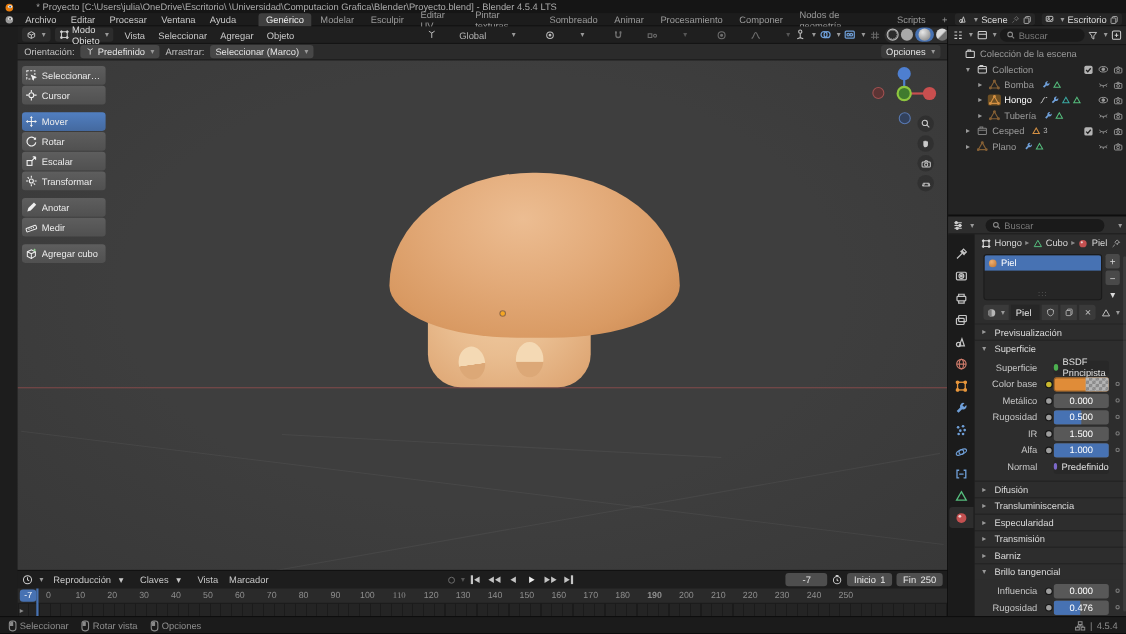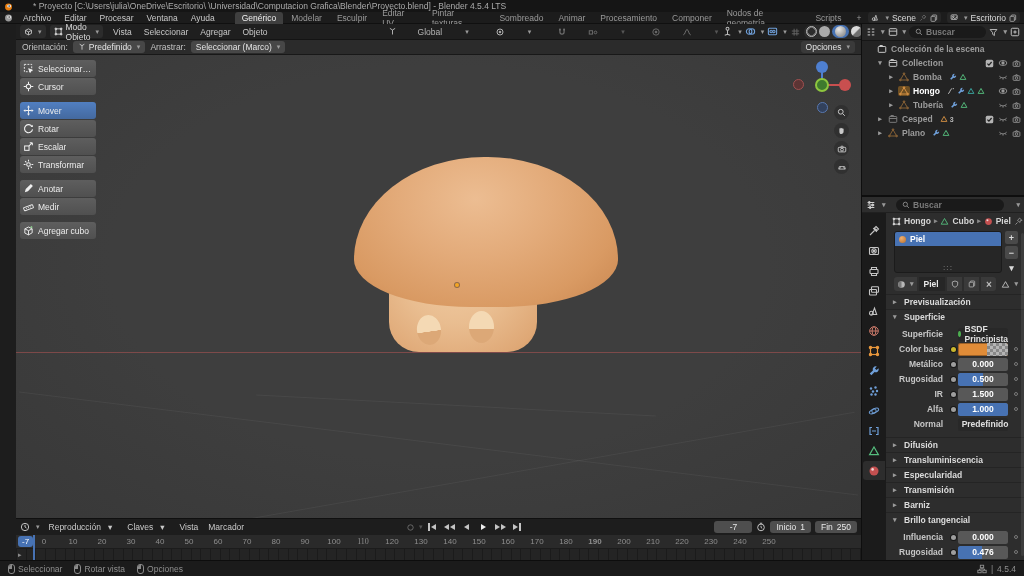--- a/index.html
+++ b/index.html
@@ -21,21 +21,21 @@
   .mb-menus span{padding:0 6px;font-size:8.5px;color:#c9c9c9;cursor:default;}
   .mb-tabs{display:flex;align-items:center;margin-left:14px;gap:1px;}
   .mb-tabs .tab{padding:1px 7px;font-size:8.5px;color:#9a9a9a;border-radius:3px 3px 0 0;}
   .mb-tabs .tab.active{background:#3f3f3f;color:#efefef;}
   .mb-right{margin-left:auto;display:flex;align-items:center;gap:6px;}
   .chipfield{display:flex;align-items:center;background:#262626;border-radius:3px;height:11px;
              padding:0 3px;gap:3px;font-size:8.5px;color:#dcdcdc;}
   
   .main{position:absolute;left:0;top:24px;right:0;bottom:16px;display:flex;margin-left:16px;}
   .left-col{width:845px;display:flex;flex-direction:column;}
-  .right-col{flex:1;display:flex;flex-direction:column;border-left:1px solid #0e0e0e;min-width:0;font-weight:bold;}
+  .right-col{flex:1;display:flex;flex-direction:column;border-left:1px solid #0e0e0e;min-width:0;}
   
   .vp-header{height:16px;background:#1f1f1f;display:flex;align-items:center;padding:0 4px;gap:4px;
              border-bottom:1px solid #141414;}
   .vph-chip{display:flex;align-items:center;gap:3px;background:#2c2c2c;border-radius:3px;
             height:13px;padding:0 4px;font-size:8.5px;color:#dcdcdc;}
   .vph-menus{display:flex;}
   .vph-menus span{padding:0 6px;font-size:8.5px;color:#c9c9c9;}
   .vph-mid{display:flex;align-items:center;gap:21px;margin-left:110px;color:#b5b5b5;}
   .vph-right{margin-left:auto;display:flex;align-items:center;gap:3px;}
   .dim{opacity:.45;}

